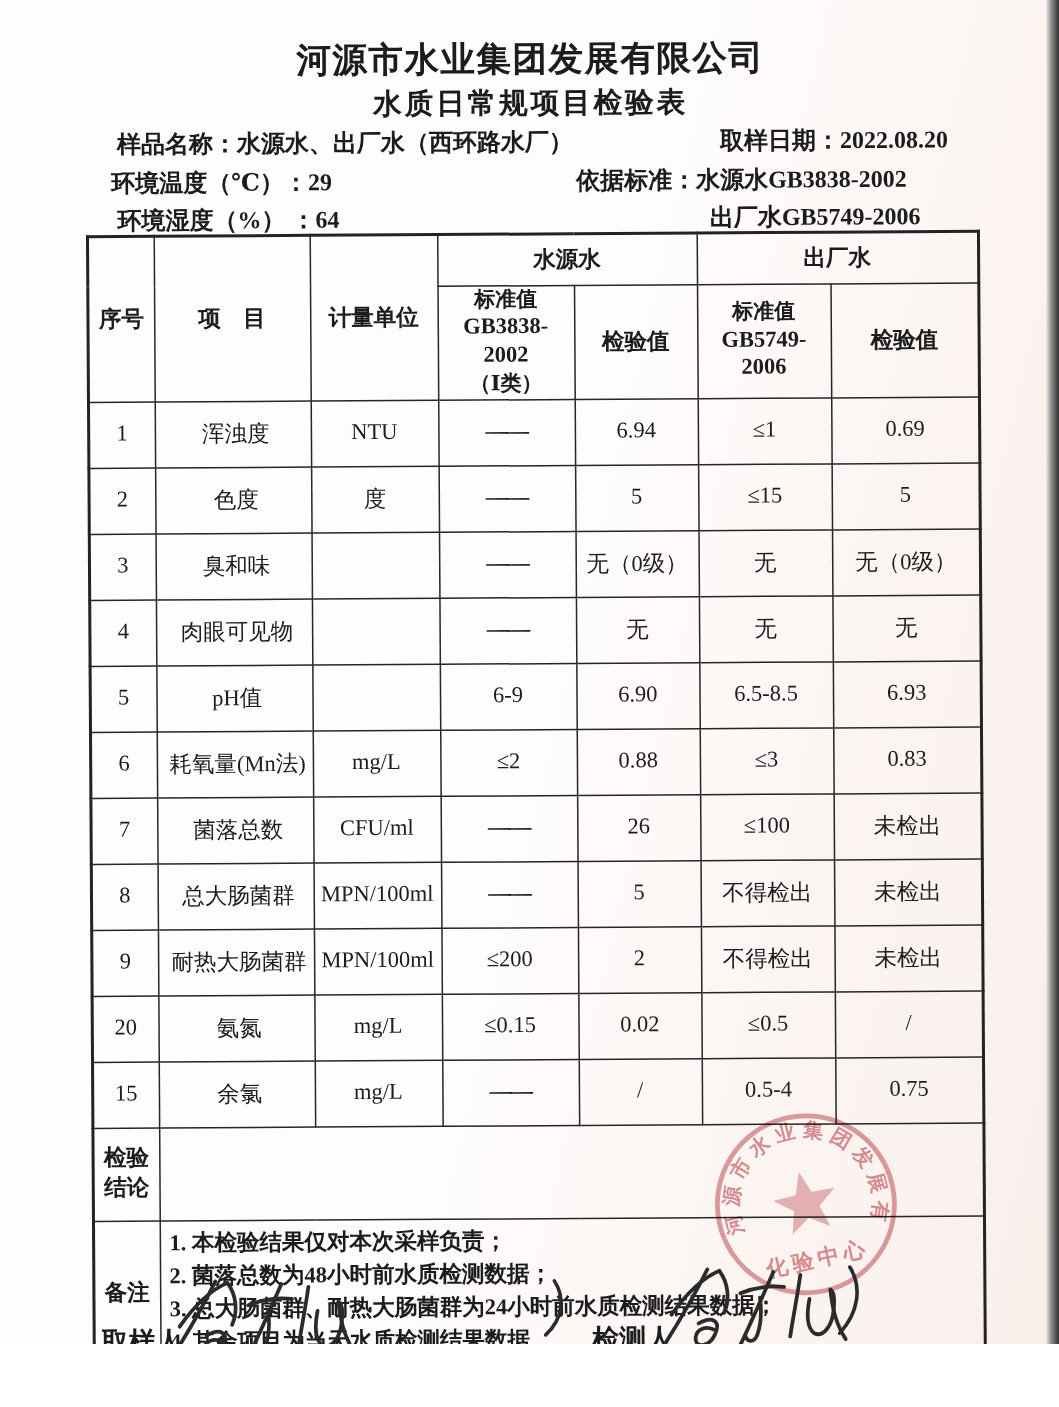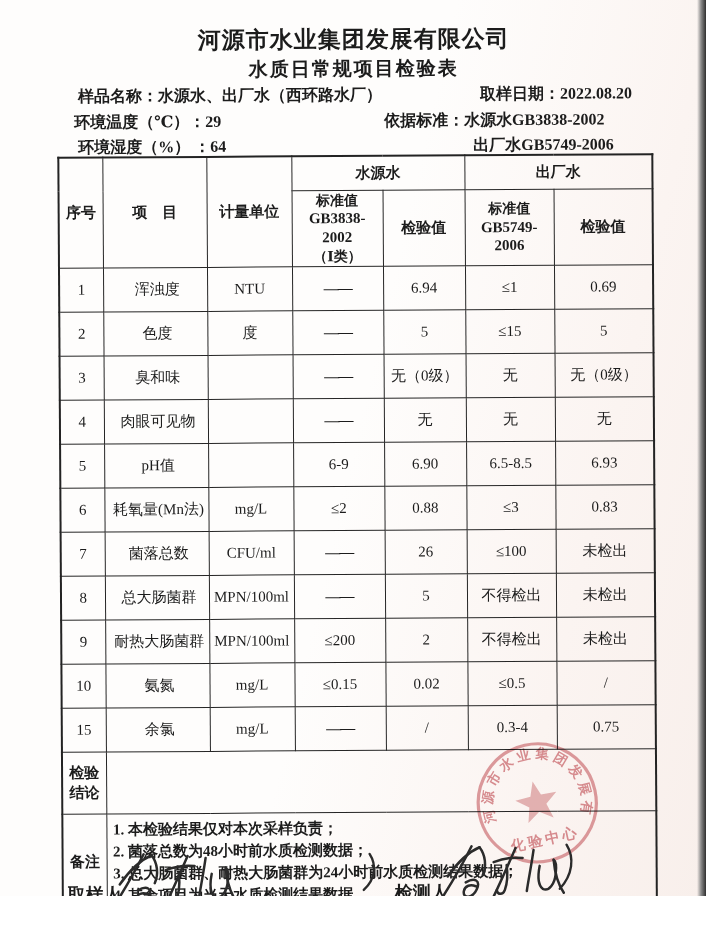--- a/index.html
+++ b/index.html
@@ -172,35 +172,35 @@
       <tr class="rdata">
         <td>9</td>
         <td class="item-cell">耐热大肠菌群</td>
         <td>MPN/100ml</td>
         <td>≤200</td>
         <td>2</td>
         <td>不得检出</td>
         <td>未检出</td>
       </tr>
       <tr class="rdata">
-        <td>10</td>
+        <td>20</td>
         <td class="item-cell">氨氮</td>
         <td>mg/L</td>
         <td>≤0.15</td>
         <td>0.02</td>
         <td>≤0.5</td>
         <td>/</td>
       </tr>
       <tr class="rdata">
         <td>15</td>
         <td class="item-cell">余氯</td>
         <td>mg/L</td>
         <td class="dash">——</td>
         <td>/</td>
-        <td>0.3-4</td>
+        <td>0.5-4</td>
         <td>0.75</td>
       </tr>
 
       <tr class="rconc">
         <th class="conc-label">
           <span>检验</span><br>
           <span>结论</span>
         </th>
         <td colspan="6"></td>
       </tr>

